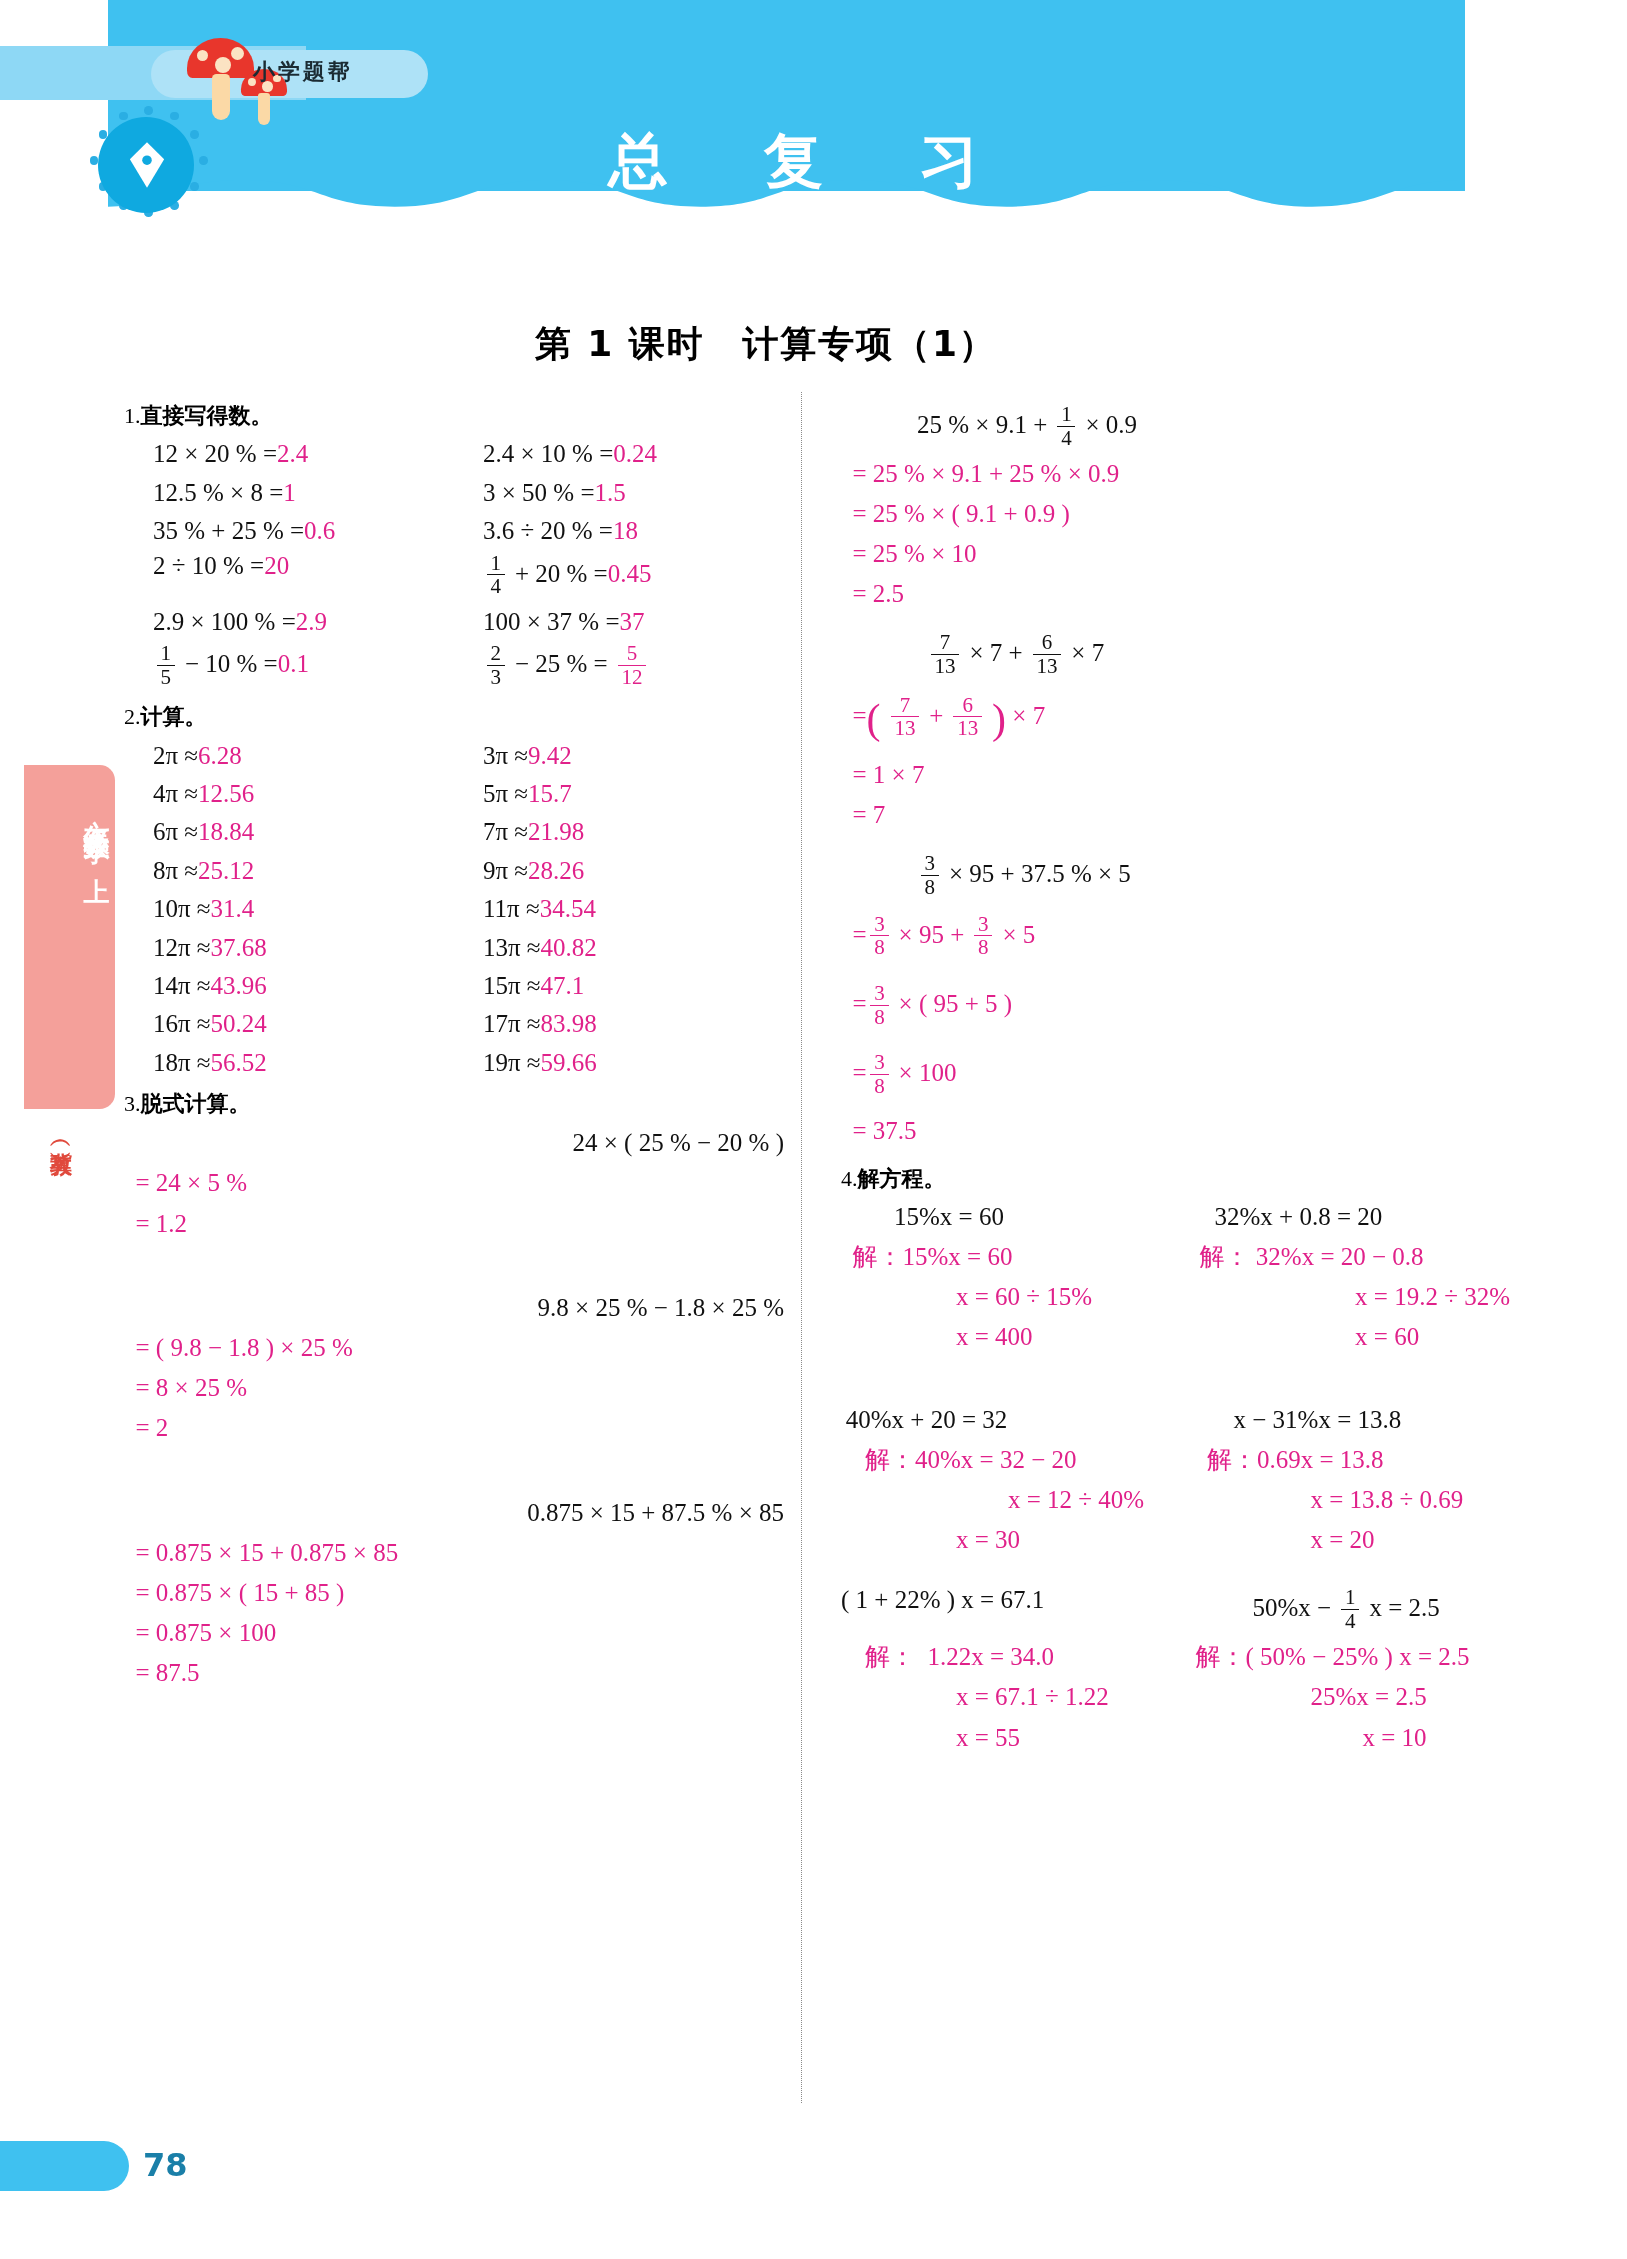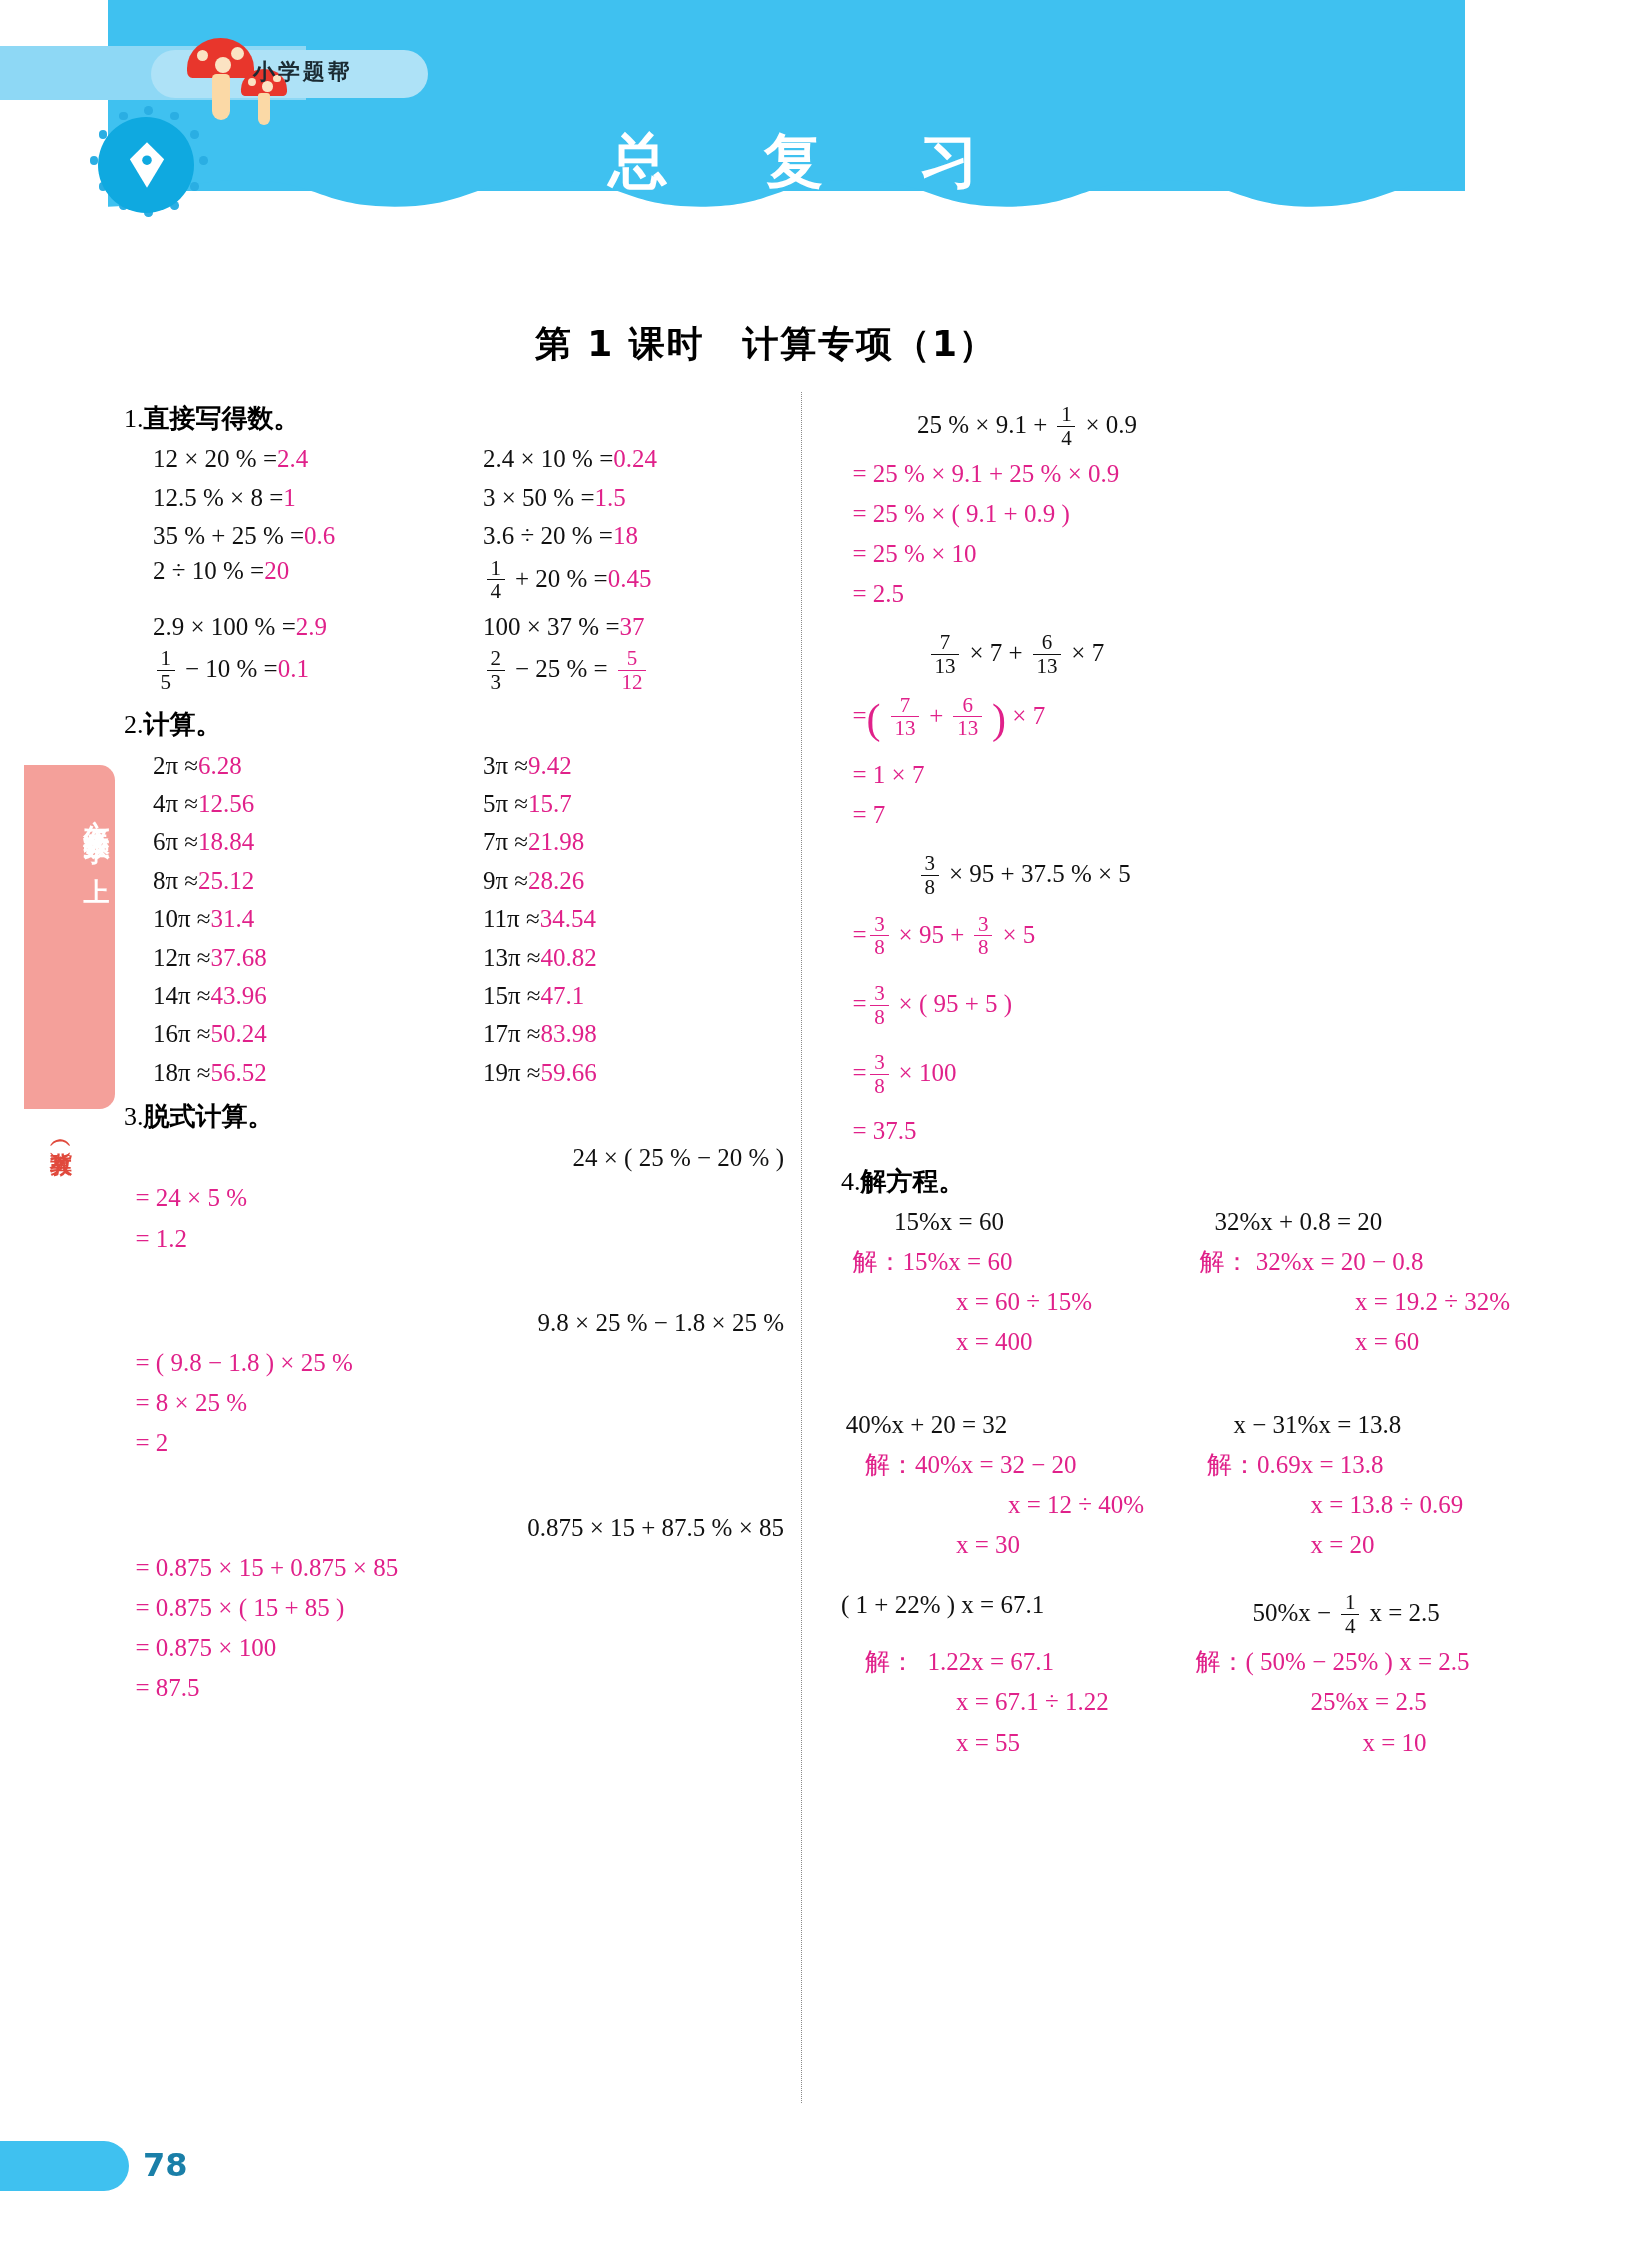--- a/index.html
+++ b/index.html
@@ -93,21 +93,21 @@
   
   .col{position:absolute;top:401px;}
   .col-left{left:124px;width:660px;}
   .col-right{left:841px;width:669px;}
   .divider{
     position:absolute;left:801px;top:392px;height:1711px;
     border-left:1.9px dotted #8a8a8a;
   }
 
   .sec-head{
-    font-size:26px;font-weight:700;color:#000;margin:0 0 3.8px 0;
+    font-size:22px;font-weight:700;color:#000;margin:0 0 3.8px 0;
     font-family:"DejaVu Sans","Liberation Sans",sans-serif;
   }
   .sec-head .idx{font-family:"Liberation Serif",serif;font-weight:400;}
   .row2{display:flex;}
   .row2 .cell{width:50%;}
   .eq{
     font-size:25px;color:#111;line-height:1;
     padding:6.7px 0 6.7px 29px;white-space:nowrap;
     font-family:"Liberation Serif","DejaVu Serif",serif;
   }
@@ -472,21 +472,21 @@
     <div>
         <div class="eq tall" style="padding-left:57px;">
       <span>50%x −</span>
       <span class="frac"><span class="n">1</span><span class="d">4</span></span>
       <span>x = 2.5</span>
     </div>
       </div>
   </div>
   <div class="eqgrid">
     <div>
-      <div class="step" style="padding-left:24px;"><span>解：</span>&nbsp;&nbsp;<span>1.22x = 67.1</span></div>
+      <div class="step" style="padding-left:24px;"><span>解：</span>&nbsp;&nbsp;<span>1.22x = 34.0</span></div>
       <div class="step ind2">x = 67.1 ÷ 1.22</div>
       <div class="step ind2">x = 55</div>
     </div>
     <div>
       <div class="step" style="padding-left:0px;"><span>解：</span><span>( 50% − 25% ) x = 2.5</span></div>
       <div class="step ind2">25%x = 2.5</div>
       <div class="step ind3">x = 10</div>
     </div>
   </div>
 </div>

